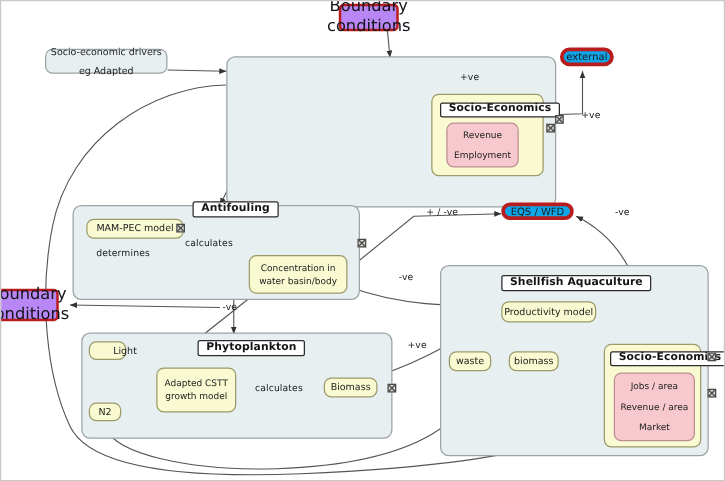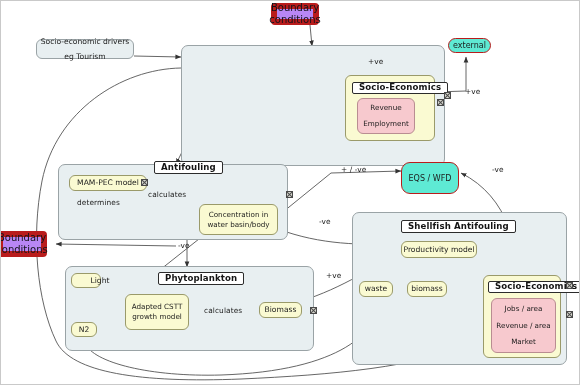--- a/index.html
+++ b/index.html
@@ -48,30 +48,30 @@
   
   .pink{
     background:#f7c9ce;
     border:1px solid #b98d92;
     border-radius:6px;
     color:#1c1c1c;
   }
   
   .purple{
     background:#b887f5;
-    border:6px solid #b91c1c;
+    border:2px solid #b91c1c;
     border-radius:4px;
     color:#13131a;
-    font-size:10px;
+    font-size:13px;
     line-height:1.25;
   }
   
   .pill{
-    background:#5eead4;
-    border:1px solid #b91c1c;
+    background:#0ea5e9;
+    border:3px solid #b91c1c;
     border-radius:9px;
     color:#1c1c1c;
     font-size:8px;
   }
   
   .plain{
     background:#e8eff1;
     border:1px solid #9aa3a6;
     border-radius:6px;
     color:#1c1c1c;
@@ -171,21 +171,21 @@
 
     </g>
   </svg>
 
   <div class="node purple" style="left:270px;top:2px;width:48px;height:22px;border-radius:4px;">
     <span>Boundary conditions</span>
   </div>
 
   <div class="node plain" style="left:35px;top:38px;width:98px;height:20px;flex-direction:column;">
     <span>Socio-economic drivers</span>
-    <span style="margin-top:4px;">eg Tourism</span>
+    <span style="margin-top:4px;">eg Adapted</span>
   </div>
 
   <div class="node pill" style="left:447px;top:37px;width:43px;height:15px;">
     <span>external</span>
   </div>
 
   <div class="node group" style="left:180px;top:44px;width:264px;height:121px;display:block;"></div>
 
 
 
@@ -197,21 +197,21 @@
     <div class="txt-sm">Revenue</div>
     <div class="txt-sm" style="margin-top:6px;">Employment</div>
   </div>
 
   <div class="handle" style="left:443px;top:91px;"></div>
   <div class="handle" style="left:436px;top:98px;"></div>
 
   <span class="elabel" style="left:367px;top:56px;">+ve</span>
   <span class="elabel" style="left:464px;top:86px;">+ve</span>
 
-  <div class="node pill" style="left:400px;top:161px;width:58px;height:32px;">
+  <div class="node pill" style="left:400px;top:161px;width:58px;height:14px;">
     <span>EQS / WFD</span>
   </div>
   <span class="elabel" style="left:340px;top:164px;">+ / -ve</span>
   <span class="elabel" style="left:491px;top:164px;">-ve</span>
 
   <div class="node group" style="left:57px;top:163px;width:230px;height:76px;display:block;"></div>
   <div class="node plaque" style="left:153px;top:160px;width:auto;height:13px;">
     <span>Antifouling</span>
   </div>
 
@@ -255,21 +255,21 @@
   <span class="elabel" style="left:203px;top:305px;">calculates</span>
   <div class="node yellow txt" style="left:258px;top:301px;width:43px;height:16px;">
     <span>Biomass</span>
   </div>
   <div class="handle" style="left:309px;top:306px;"></div>
 
   <span class="elabel" style="left:325px;top:270px;">+ve</span>
 
   <div class="node group" style="left:351px;top:211px;width:215px;height:153px;display:block;"></div>
   <div class="node plaque" style="left:400px;top:219px;width:auto;height:13px;">
-    <span>Shellfish Antifouling</span>
+    <span>Shellfish Aquaculture</span>
   </div>
 
   <div class="node yellow txt" style="left:400px;top:240px;width:76px;height:17px;">
     <span>Productivity model</span>
   </div>
   <div class="node yellow txt" style="left:358px;top:280px;width:34px;height:16px;">
     <span>waste</span>
   </div>
   <div class="node yellow txt" style="left:406px;top:280px;width:40px;height:16px;">
     <span>biomass</span>

